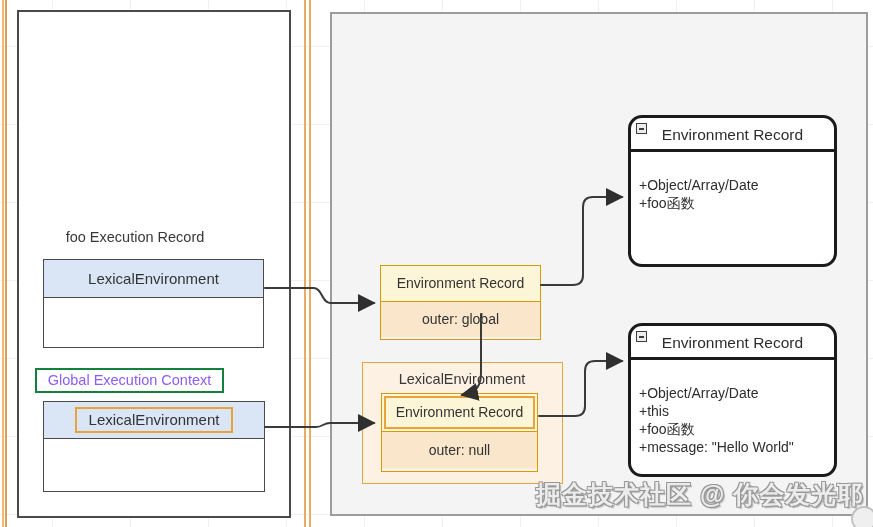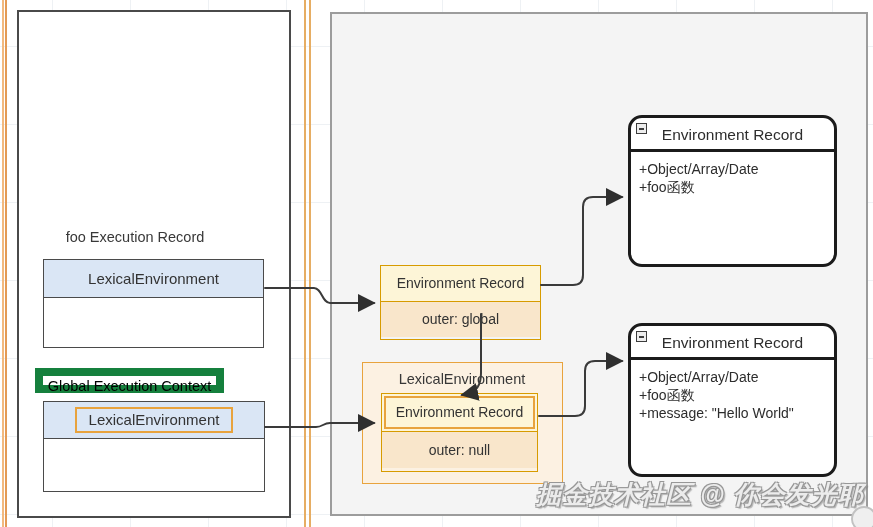--- a/index.html
+++ b/index.html
@@ -30,22 +30,22 @@
     border:2px solid #9c9c9c; background:#f4f4f4;
   }
   .label{ position:absolute; text-align:center; font-size:14.5px; color:#383838; }
   .uml-box{ position:absolute; border:1.5px solid #4a4a4a; background:#fff; }
   .uml-box-header{
     height:38px; background:#dae6f5; border-bottom:1.5px solid #4a4a4a;
     display:flex; align-items:center; justify-content:center;
     font-size:15px; color:#333;
   }
   .orange-label{
-    position:absolute; border:8px solid #15803d; background:#fff;
-    text-align:center; font-size:14.5px; line-height:21px; color:#000000;
+    position:absolute; border:2px solid #15803d; background:#fff;
+    text-align:center; font-size:14.5px; line-height:21px; color:#8b5cf6;
   }
   .ring-span{ border:2px solid #e8a33d; padding:0 12px; line-height:22px; }
 
   .er-box{ position:absolute; border:1.5px solid #d79b00; }
   .er-header{
     position:relative; height:36px; background:#fdf5d7; border-bottom:1.5px solid #d79b00;
     text-align:center; line-height:34px; font-size:14px; color:#333;
   }
   .er-outer{
     background:#f9e6cb; text-align:center; font-size:14px; color:#333;
@@ -64,33 +64,32 @@
     position:relative; height:34px; line-height:34px; text-align:center;
     font-size:15.5px; color:#2d2d2d; border-bottom:3px solid #1b1b1b;
   }
   .minus-icon{
     position:absolute; left:5px; top:5px; width:11px; height:11px;
     border:1.5px solid #3c3c3c; background:#ededed;
   }
   .minus-icon::after{
     content:''; position:absolute; left:2px; right:2px; top:4px; height:1.5px; background:#3c3c3c;
   }
-  .node-body{ padding:8px 8px 0 8px; font-size:14px; line-height:18px; color:#2d2d2d; }
+  .node-body{ padding:24px 8px 0 8px; font-size:14px; line-height:18px; color:#2d2d2d; }
   .node-body div{ white-space:nowrap; }
 
   .connectors{ position:absolute; left:0; top:0; z-index:5; pointer-events:none; }
 
   .watermark{
     position:absolute; left:536px; top:478px; z-index:9;
     font-size:25px; font-weight:bold; letter-spacing:1px;
     color:#ececec;
     text-shadow:-1px -1px 0 #979797, 1px -1px 0 #979797, -1px 1px 0 #979797,
                  1px 1px 0 #979797, 2px 2px 1px rgba(130,130,130,.55);
     white-space:nowrap;
-    font-style:italic;
   }
   .corner-circle{
     position:absolute; left:851px; top:506px; width:26px; height:26px; z-index:8;
     border-radius:50%; border:2px solid #c2c2c2; background:#efefef;
   }
 </style>
 </head>
 <body>
 
 <div class="canvas">
@@ -148,20 +147,21 @@
       </div>
     </div>
 
     <div class="uml-node" style="left:296px;top:309px;width:209px;height:154px;">
       <div class="node-header">
         <span class="minus-icon"></span>
         <span>Environment Record</span>
       </div>
       <div class="node-body">
         <div>+Object/Array/Date</div>
+        <div>+this</div>
         <div>+foo函数</div>
         <div>+message: "Hello World"</div>
       </div>
     </div>
   </div>
 
   <svg class="connectors" width="873" height="527" viewBox="0 0 873 527">
     <defs>
       <marker id="arrow" viewBox="0 0 10 10" refX="9" refY="5" markerWidth="9" markerHeight="9" orient="auto-start-reverse">
         <path d="M0,0 L10,5 L0,10 z" fill="#2f2f2f"></path>

